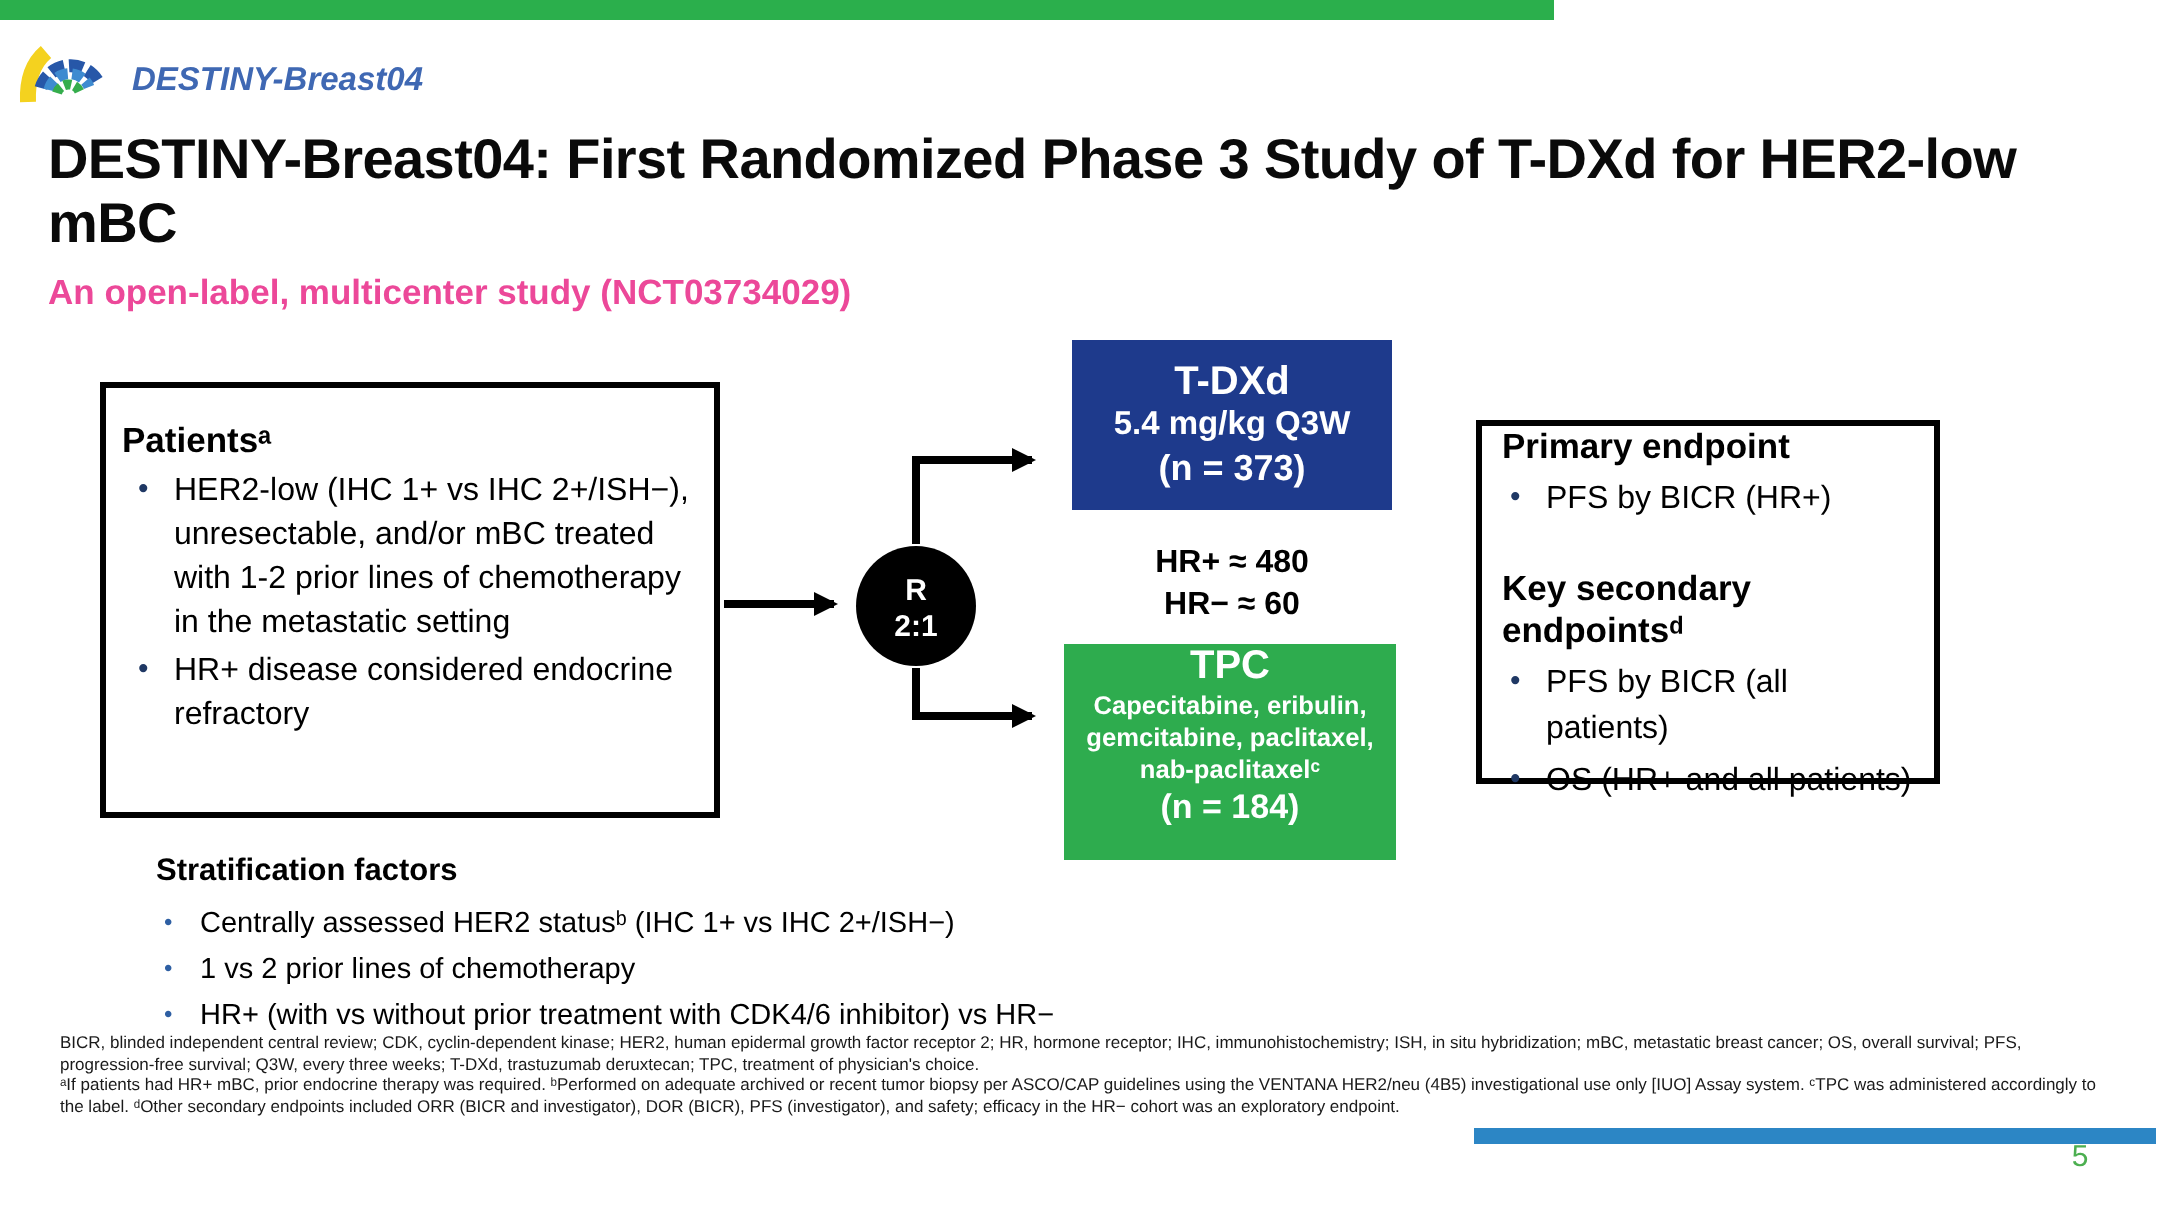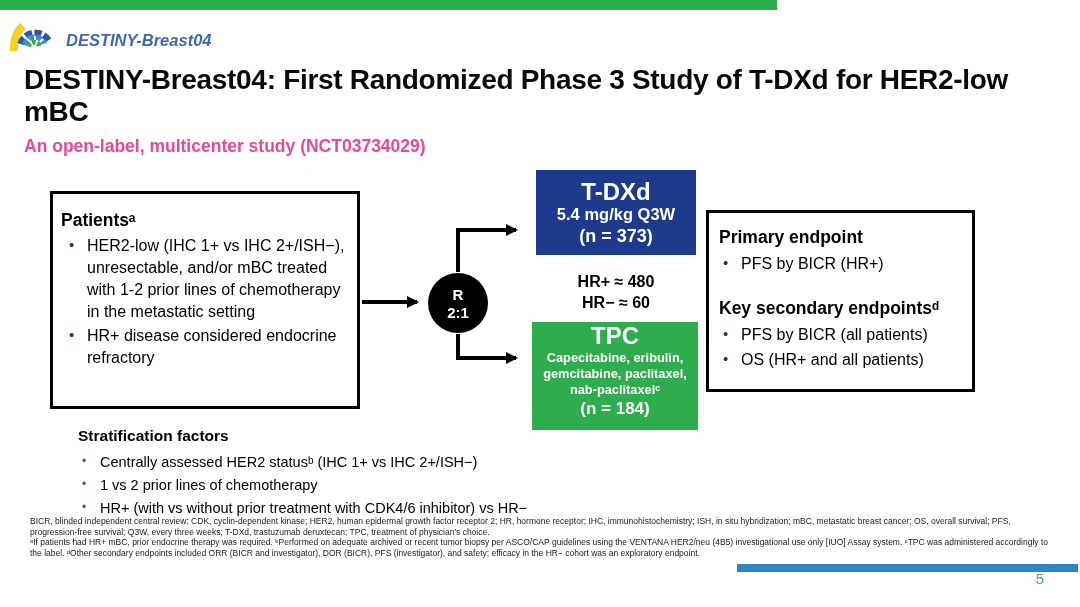--- a/index.html
+++ b/index.html
@@ -25,33 +25,33 @@
   ul.blt li{position:relative;padding-left:26px;font-size:16px;line-height:1.37;margin-bottom:2px;}
   ul.blt li::before{content:"•";position:absolute;left:8px;top:0;color:#1F3864;font-size:15px;}
   
   .connectors{position:absolute;left:0;top:0;pointer-events:none;}
   .rand-label{fill:#fff;font-weight:bold;font-size:15px;text-anchor:middle;
               font-family:"Liberation Sans","DejaVu Sans",sans-serif;}
   
   .tdxd-box{position:absolute;left:536px;top:170px;width:160px;height:85px;background:#1E3A8C;
             color:#fff;display:flex;flex-direction:column;align-items:center;justify-content:center;
             text-align:center;font-weight:bold;}
-  .arm-name{font-size:24px;line-height:1.15;}
+  .arm-name{font-size:20px;line-height:1.15;}
   .arm-dose{font-size:16.5px;line-height:1.2;}
   .arm-n{font-size:18px;line-height:1.25;}
   .hr-counts{position:absolute;left:536px;top:271px;width:160px;text-align:center;
              font-weight:bold;font-size:16px;line-height:1.33;}
   .tpc-box{position:absolute;left:532px;top:322px;width:166px;height:108px;background:#2EAC4E;
            color:#fff;display:flex;flex-direction:column;align-items:center;
            text-align:center;font-weight:bold;}
   .tpc-drugs{font-size:12.8px;line-height:1.26;}
   .tpc-n{font-size:17px;line-height:1.3;}
   
-  .endpoints-box{position:absolute;left:706px;top:210px;width:269px;height:182px;
-                 border:3px solid #000;box-sizing:border-box;padding:14px 8px 0 10px;}
+  .endpoints-box{position:absolute;left:738px;top:210px;width:232px;height:182px;
+                 border:3px solid #000;box-sizing:border-box;padding:0 8px 0 10px;}
   .endpoints-box ul.blt li{font-size:16px;line-height:1.45;padding-left:22px;}
   .endpoints-box ul.blt li::before{left:4px;color:#1F3864;}
   .sec-heading{margin-top:23px;}
   
   .strat{position:absolute;left:78px;top:427px;width:560px;}
   .strat-heading{font-size:15.5px;font-weight:bold;margin:0 0 6px 0;}
   ul.strat-list{list-style:none;margin:0;padding:0;}
   ul.strat-list li{position:relative;padding-left:22px;font-size:14.5px;line-height:1.58;}
   ul.strat-list li::before{content:"•";position:absolute;left:4px;top:1px;color:#2E5FA3;font-size:12px;}
   

